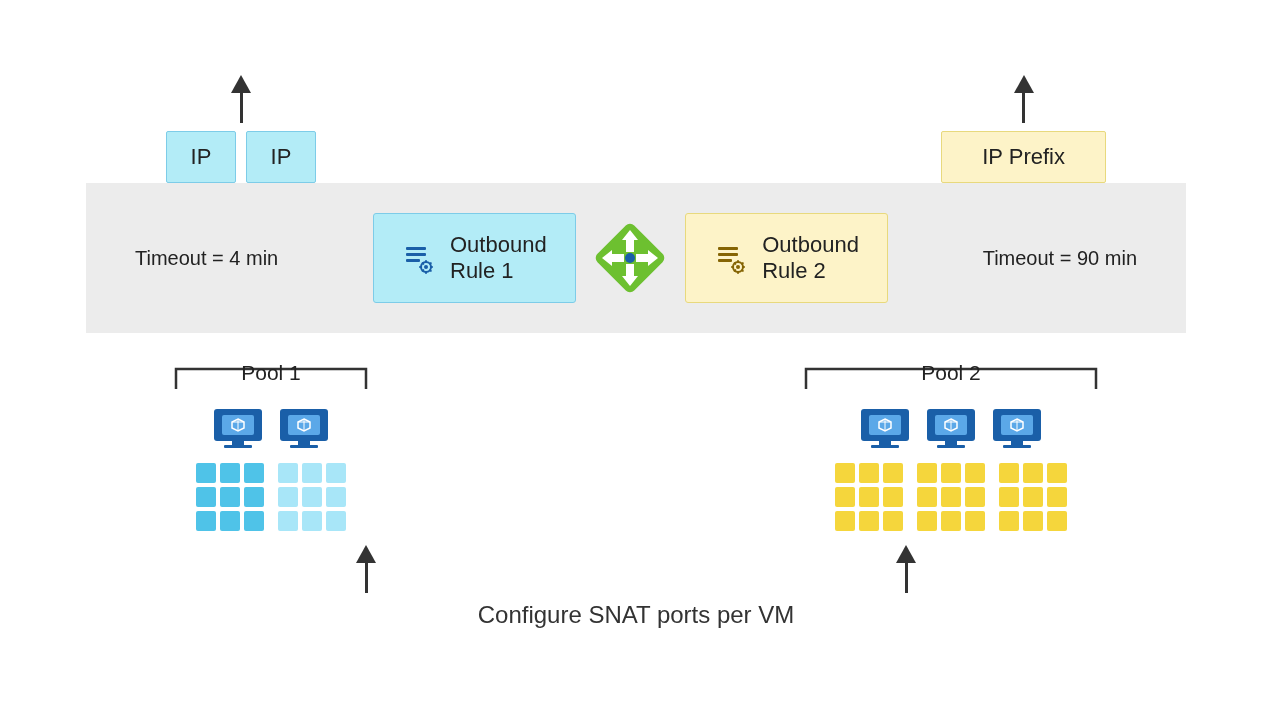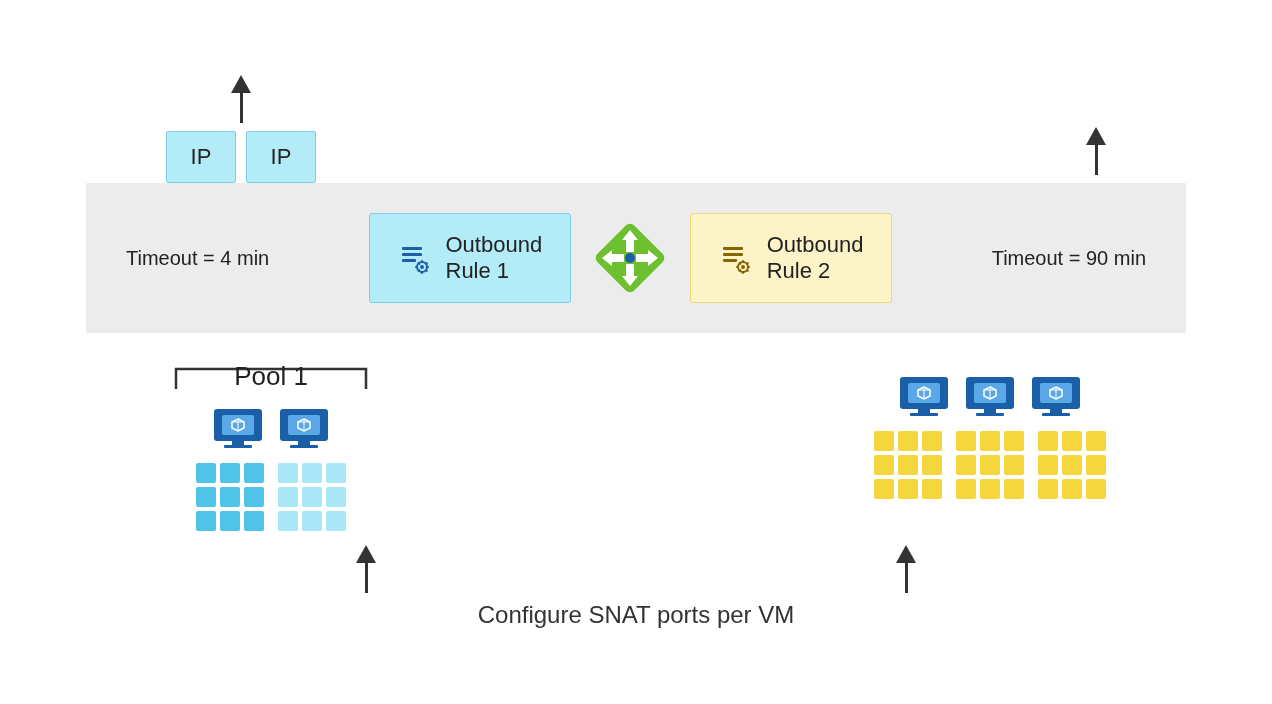--- a/index.html
+++ b/index.html
@@ -84,21 +84,21 @@
       font-weight: 500;
       color: #222;
       border-radius: 2px;
       min-width: 160px;
       text-align: center;
     }
 
     
     .middle-band {
       background: #ececec;
-      padding: 30px 0;
+      padding: 30px 9px;
       display: flex;
       align-items: center;
       justify-content: space-between;
       position: relative;
       margin-top: 0;
     }
     .timeout-label {
       font-size: 20px;
       color: #222;
       padding: 0 40px;
@@ -181,20 +181,21 @@
         <div class="ip-box">IP</div>
         <div class="ip-box">IP</div>
       </div>
     </div>
 
     <div class="top-right">
       <div class="arrow-up-line">
         <div class="arrow-up"></div>
         <div class="arrow-line-body"></div>
       </div>
+      <div class="ip-prefix-box">IP Prefix</div>
     </div>
   </div>
 
   <div class="middle-band">
     <span class="timeout-label">Timeout = 4 min</span>
 
     <div class="outbound-rule-box rule-blue">
       <div class="rule-icon">
 
         <svg width="34" height="34" viewBox="0 0 34 34">
@@ -264,21 +265,21 @@
   </div>
 
   <div class="bottom-section">
 
     <div class="pool-wrap">
 
       <div style="display:flex; align-items:flex-end; justify-content:center; position:relative; width:210px; margin-bottom:4px;">
         <svg width="210" height="28" viewBox="0 0 210 28">
           <path d="M10 26 L10 6 L200 6 L200 26" fill="none" stroke="#333" stroke-width="2.5"></path>
         </svg>
-        <span style="position:absolute; top:-2px; left:50%; transform:translateX(-50%); font-size:26px; color:#222; white-space:nowrap;">Pool 1</span>
+        <span style="position:absolute; top:-2px; left:50%; transform:translateX(-50%); font-size:21px; color:#222; white-space:nowrap;">Pool 1</span>
       </div>
 
       <div class="vm-row" style="margin-bottom:10px; margin-top:6px;">
 
         <svg width="52" height="52" viewBox="0 0 52 52">
           <rect x="2" y="8" width="48" height="32" rx="3" fill="#1a5fa8"></rect>
           <rect x="10" y="14" width="32" height="20" rx="2" fill="#5ba8e8"></rect>
           <rect x="20" y="40" width="12" height="4" fill="#1a5fa8"></rect>
           <rect x="12" y="44" width="28" height="3" rx="1" fill="#1a5fa8"></rect>
 
@@ -320,20 +321,26 @@
           <div style="width:20px;height:20px;border-radius:2px;background:#a8e6f8;"></div>
           <div style="width:20px;height:20px;border-radius:2px;background:#a8e6f8;"></div>
           <div style="width:20px;height:20px;border-radius:2px;background:#a8e6f8;"></div>
           <div style="width:20px;height:20px;border-radius:2px;background:#a8e6f8;"></div>
           <div style="width:20px;height:20px;border-radius:2px;background:#a8e6f8;"></div>
         </div>
       </div>
     </div>
 
     <div class="pool-wrap">
+      <div style="display:flex; align-items:flex-end; justify-content:center; position:relative; width:310px; margin-bottom:4px;">
+        <svg width="310" height="28" viewBox="0 0 310 28">
+          <path d="M10 26 L10 6 L300 6 L300 26" fill="none" stroke="#333" stroke-width="2.5"></path>
+        </svg>
+        <span style="position:absolute; top:-2px; left:50%; transform:translateX(-50%); font-size:21px; color:#222; white-space:nowrap;">Pool 2</span>
+      </div>
 
       <div class="vm-row" style="margin-bottom:10px; margin-top:6px;">
         <svg width="52" height="52" viewBox="0 0 52 52">
           <rect x="2" y="8" width="48" height="32" rx="3" fill="#1a5fa8"></rect>
           <rect x="10" y="14" width="32" height="20" rx="2" fill="#5ba8e8"></rect>
           <rect x="20" y="40" width="12" height="4" fill="#1a5fa8"></rect>
           <rect x="12" y="44" width="28" height="3" rx="1" fill="#1a5fa8"></rect>
           <polygon points="26,18 32,21 32,27 26,30 20,27 20,21" fill="none" stroke="white" stroke-width="1.5"></polygon>
           <line x1="26" y1="18" x2="26" y2="30" stroke="white" stroke-width="1"></line>
           <line x1="20" y1="21" x2="32" y2="21" stroke="white" stroke-width="1"></line>

